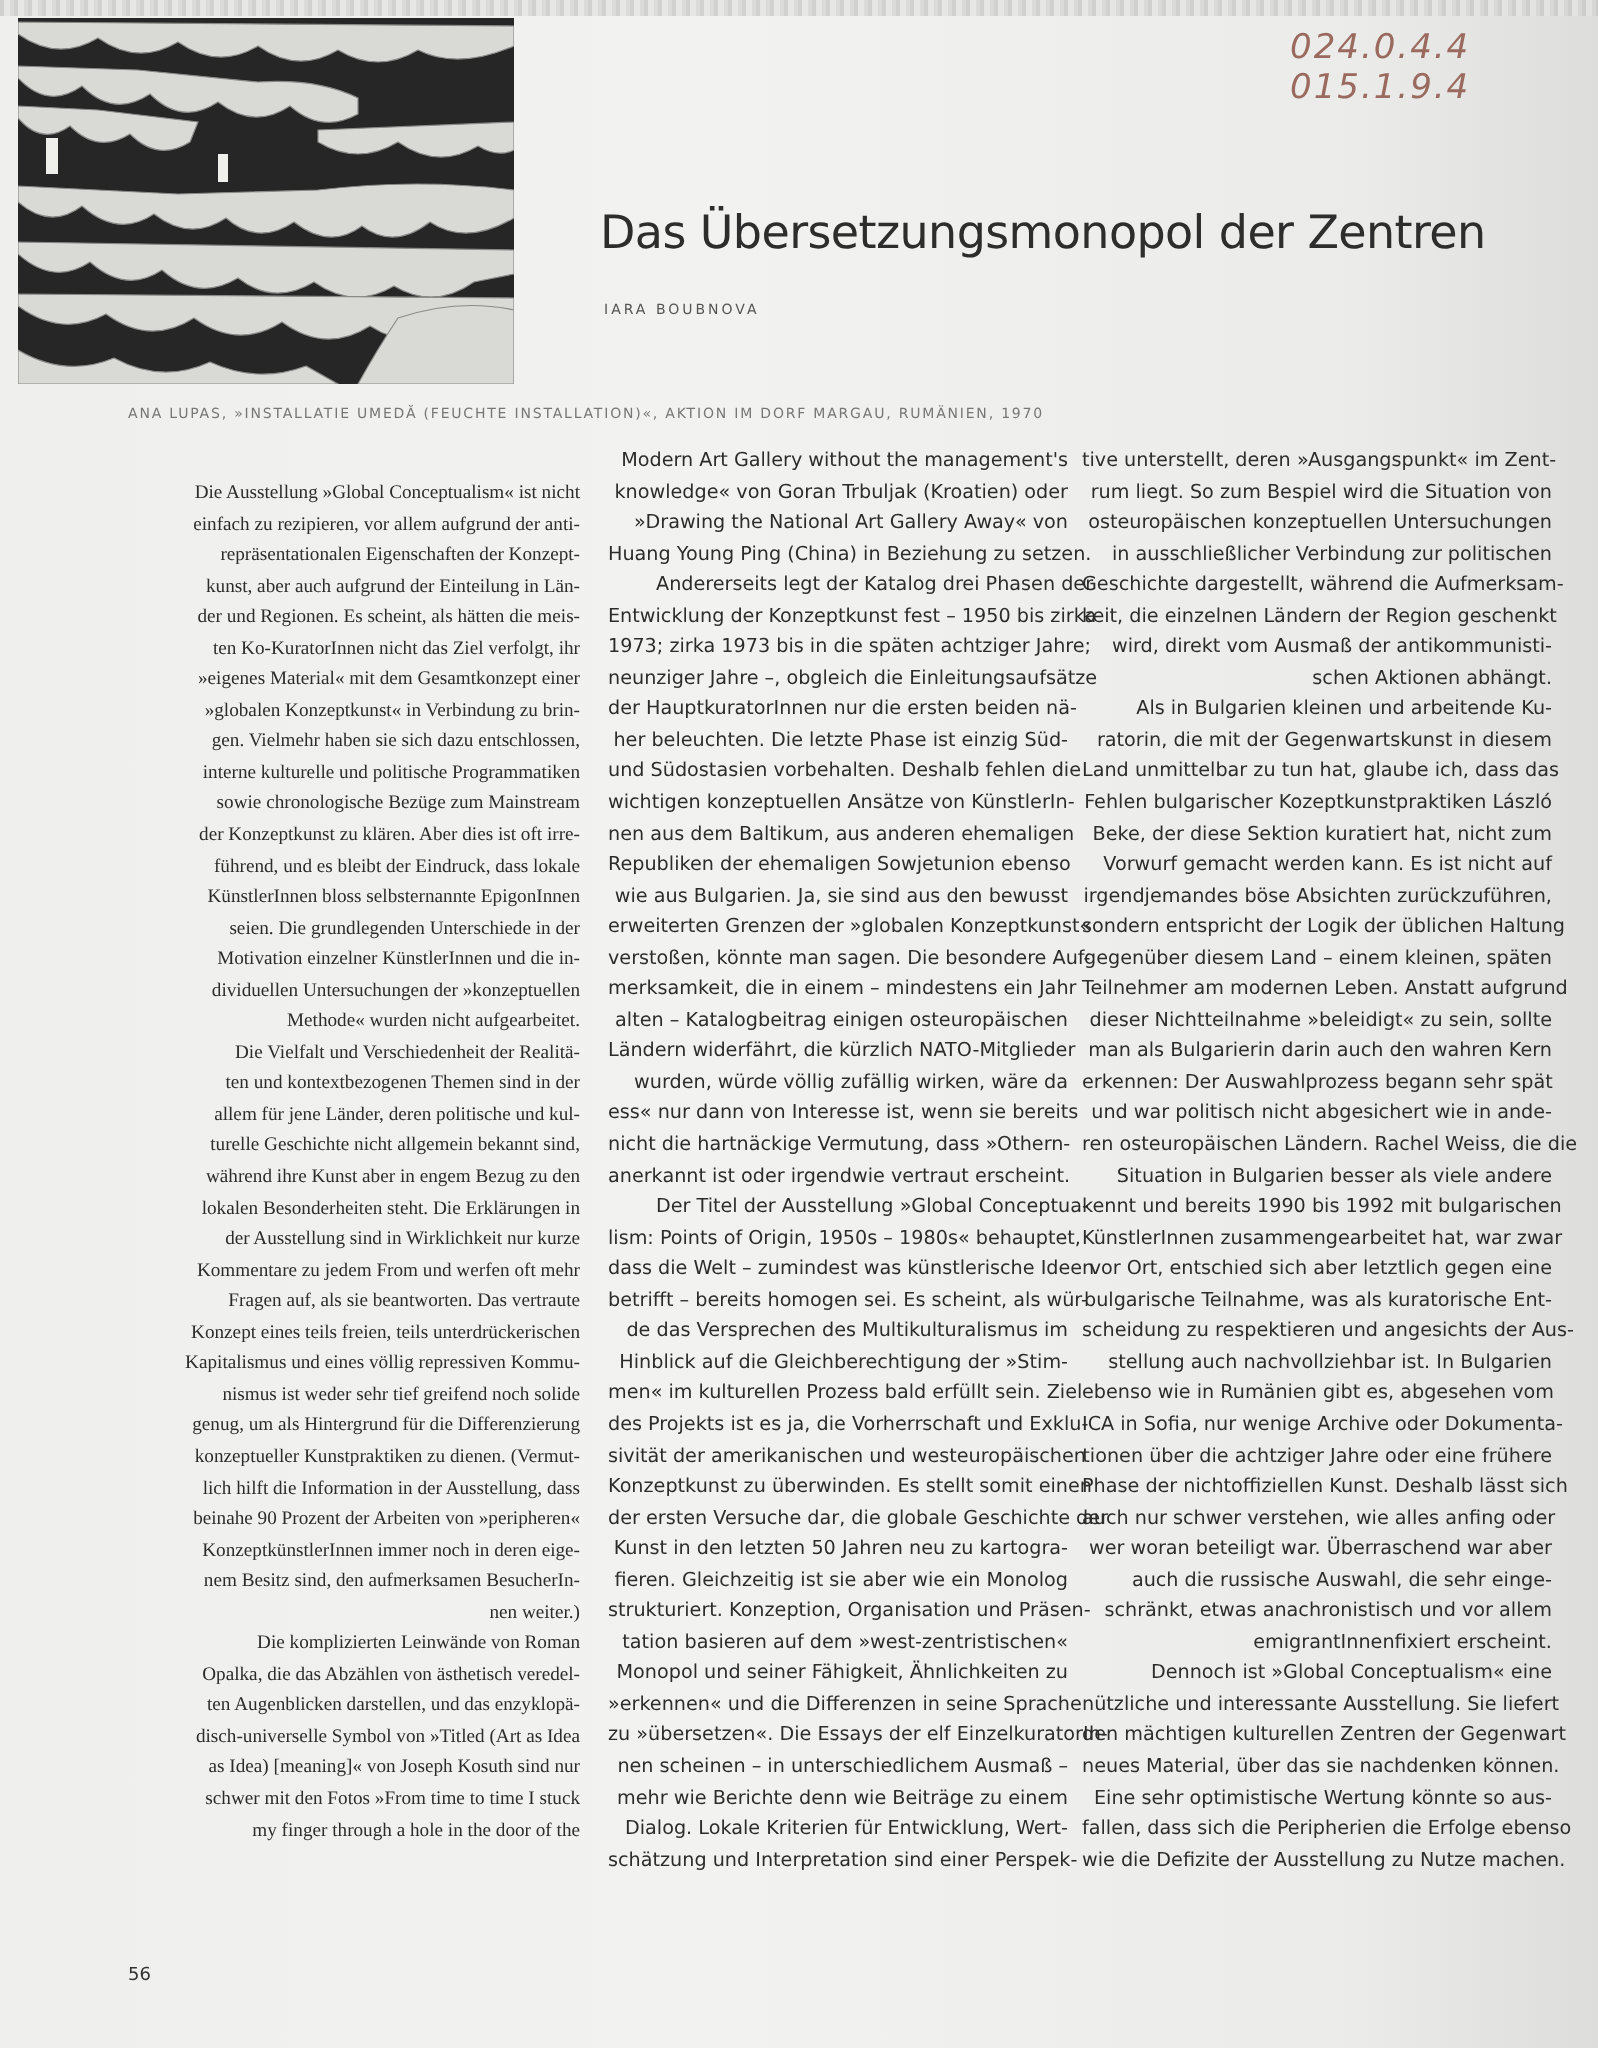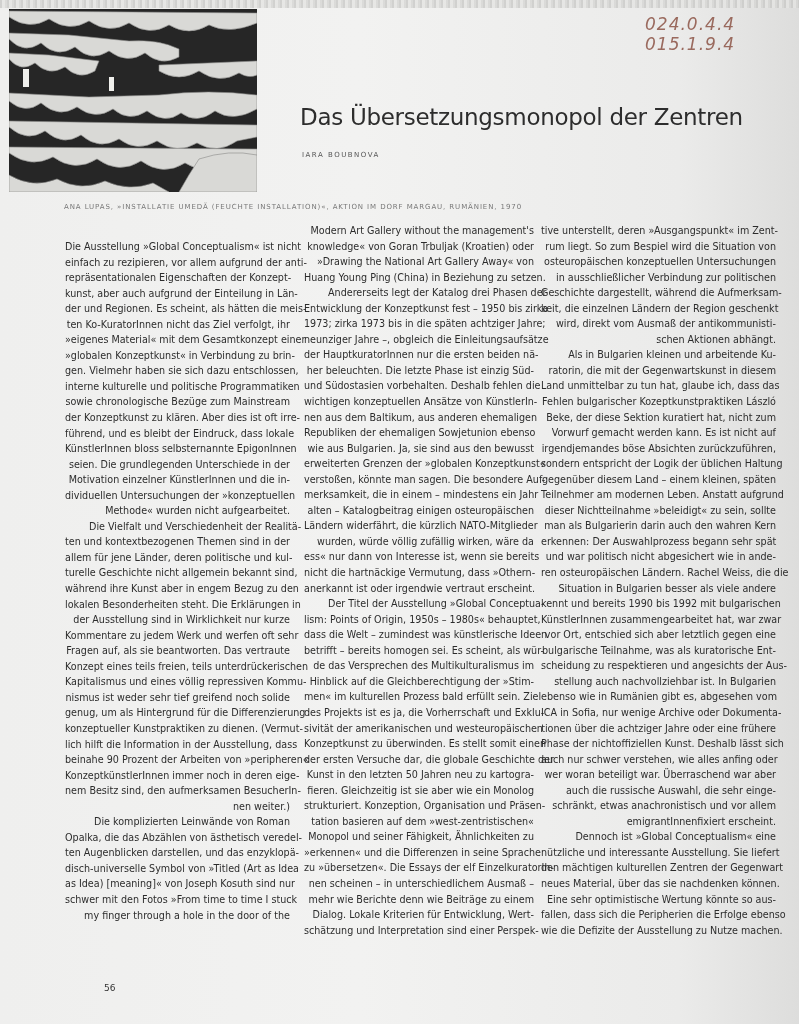--- a/index.html
+++ b/index.html
@@ -49,26 +49,26 @@
     }
     .col {
       position: absolute; top: 239px;
       font-family: "DejaVu Sans", sans-serif;
       font-size: 9.6px; line-height: 15.55px;
       color: #2c2c2c;
       text-align: right;
     }
     .col .line { display: block; white-space: nowrap; height: 15.55px; }
     .col .indent { padding-left: 24px; }
-    #col1 { left: 65px; width: 225px; }
+    #col1 { left: 65px; width: 225px; font-family: Liberation Serif, serif; }
     #col2 { left: 304px; top: 223px; width: 230px; }
     #col3 { left: 541px; top: 223px; width: 235px; }
     .page-number {
       position: absolute; left: 64px; top: 983px;
-      font-size: 9px; color: #333; margin-left: 40px;
+      font-size: 9px; color: #333;
     }
   </style>
 </head>
 <body>
 
 <div class="page">
   <div class="top-strip"></div>
 
   <div class="photo">
     <svg viewBox="0 0 248 183" preserveAspectRatio="none">
@@ -119,21 +119,21 @@
       <span class="line">Motivation einzelner KünstlerInnen und die in-</span>
       <span class="line">dividuellen Untersuchungen der »konzeptuellen</span>
       <span class="line">Methode« wurden nicht aufgearbeitet.</span>
       <span class="line indent">Die Vielfalt und Verschiedenheit der Realitä-</span>
       <span class="line">ten und kontextbezogenen Themen sind in der</span>
       <span class="line">allem für jene Länder, deren politische und kul-</span>
       <span class="line">turelle Geschichte nicht allgemein bekannt sind,</span>
       <span class="line">während ihre Kunst aber in engem Bezug zu den</span>
       <span class="line">lokalen Besonderheiten steht. Die Erklärungen in</span>
       <span class="line">der Ausstellung sind in Wirklichkeit nur kurze</span>
-      <span class="line">Kommentare zu jedem Werk und werfen oft sehr</span>
+      <span class="line">Kommentare zu jedem From und werfen oft mehr</span>
       <span class="line">Fragen auf, als sie beantworten. Das vertraute</span>
       <span class="line">Konzept eines teils freien, teils unterdrückerischen</span>
       <span class="line">Kapitalismus und eines völlig repressiven Kommu-</span>
       <span class="line">nismus ist weder sehr tief greifend noch solide</span>
       <span class="line">genug, um als Hintergrund für die Differenzierung</span>
       <span class="line">konzeptueller Kunstpraktiken zu dienen. (Vermut-</span>
       <span class="line">lich hilft die Information in der Ausstellung, dass</span>
       <span class="line">beinahe 90 Prozent der Arbeiten von »peripheren«</span>
       <span class="line">KonzeptkünstlerInnen immer noch in deren eige-</span>
       <span class="line">nem Besitz sind, den aufmerksamen BesucherIn-</span>

